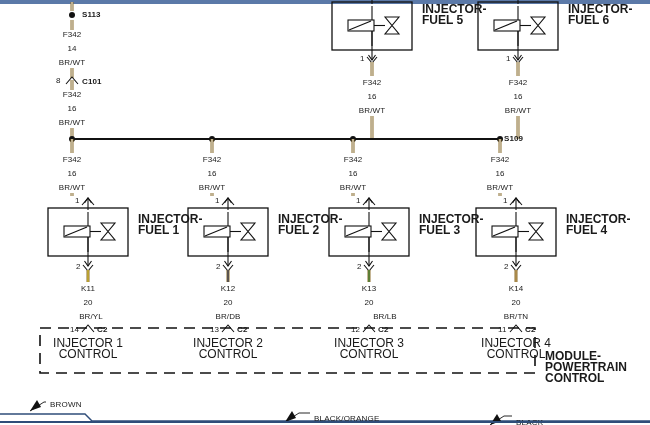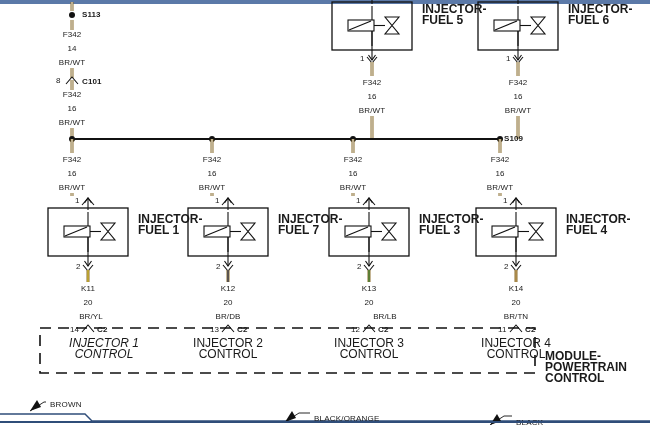--- a/index.html
+++ b/index.html
@@ -211,28 +211,28 @@
       <div class="comp-name" style="left: 138px; top: 214px;">
         <div>INJECTOR-</div>
         <div>FUEL 1</div>
       </div>
       <div class="lbl " style="left: 76px; top: 262px;">2</div>
       <div class="lbl c" style="left: 88px; top: 284px;">K11</div>
       <div class="lbl c" style="left: 88px; top: 298px;">20</div>
       <div class="lbl c" style="left: 88px; top: 312px; padding-left: 6px;">BR/YL</div>
       <div class="lbl " style="left: 70px; top: 325px;">14</div>
       <div class="lbl b" style="left: 97px; top: 325px;">C2</div>
-      <div class="comp-name" style="left: 104px; top: 338px; transform: translateX(-50%); text-align: center; font-weight: normal; font-style: italic;">
+      <div class="comp-name" style="left: 88px; top: 338px; transform: translateX(-50%); text-align: center; font-weight: normal;">
         <div>INJECTOR 1</div>
         <div>CONTROL</div>
       </div>
       <div class="lbl " style="left: 215px; top: 196px;">1</div>
       <div class="comp-name" style="left: 278px; top: 214px;">
         <div>INJECTOR-</div>
-        <div>FUEL 7</div>
+        <div>FUEL 2</div>
       </div>
       <div class="lbl " style="left: 216px; top: 262px;">2</div>
       <div class="lbl c" style="left: 228px; top: 284px;">K12</div>
       <div class="lbl c" style="left: 228px; top: 298px;">20</div>
       <div class="lbl c" style="left: 228px; top: 312px;">BR/DB</div>
       <div class="lbl " style="left: 210px; top: 325px;">13</div>
       <div class="lbl b" style="left: 237px; top: 325px;">C2</div>
       <div class="comp-name" style="left: 228px; top: 338px; transform: translateX(-50%); text-align: center; font-weight: normal;">
         <div>INJECTOR 2</div>
         <div>CONTROL</div>

